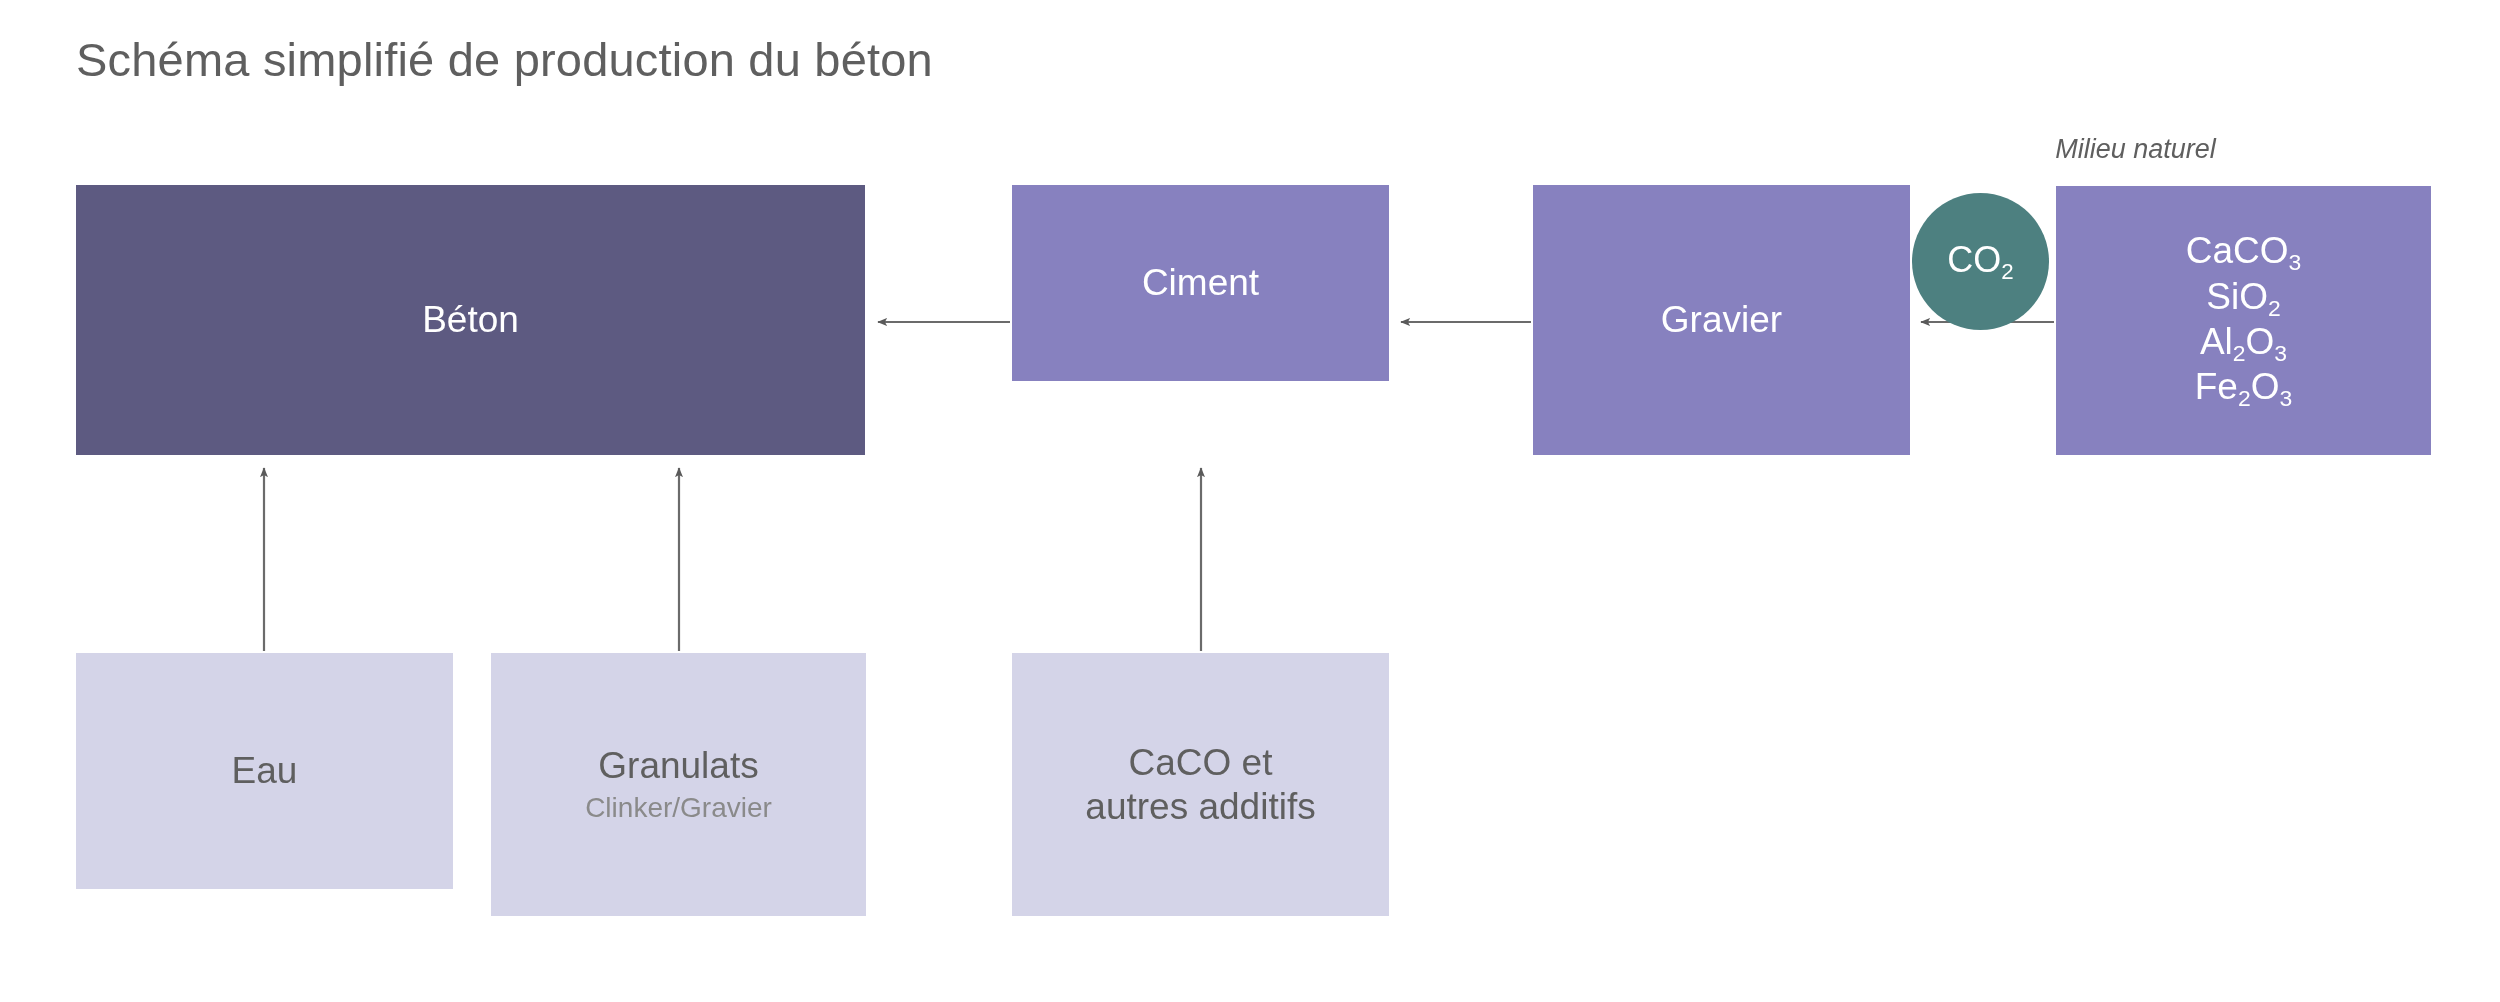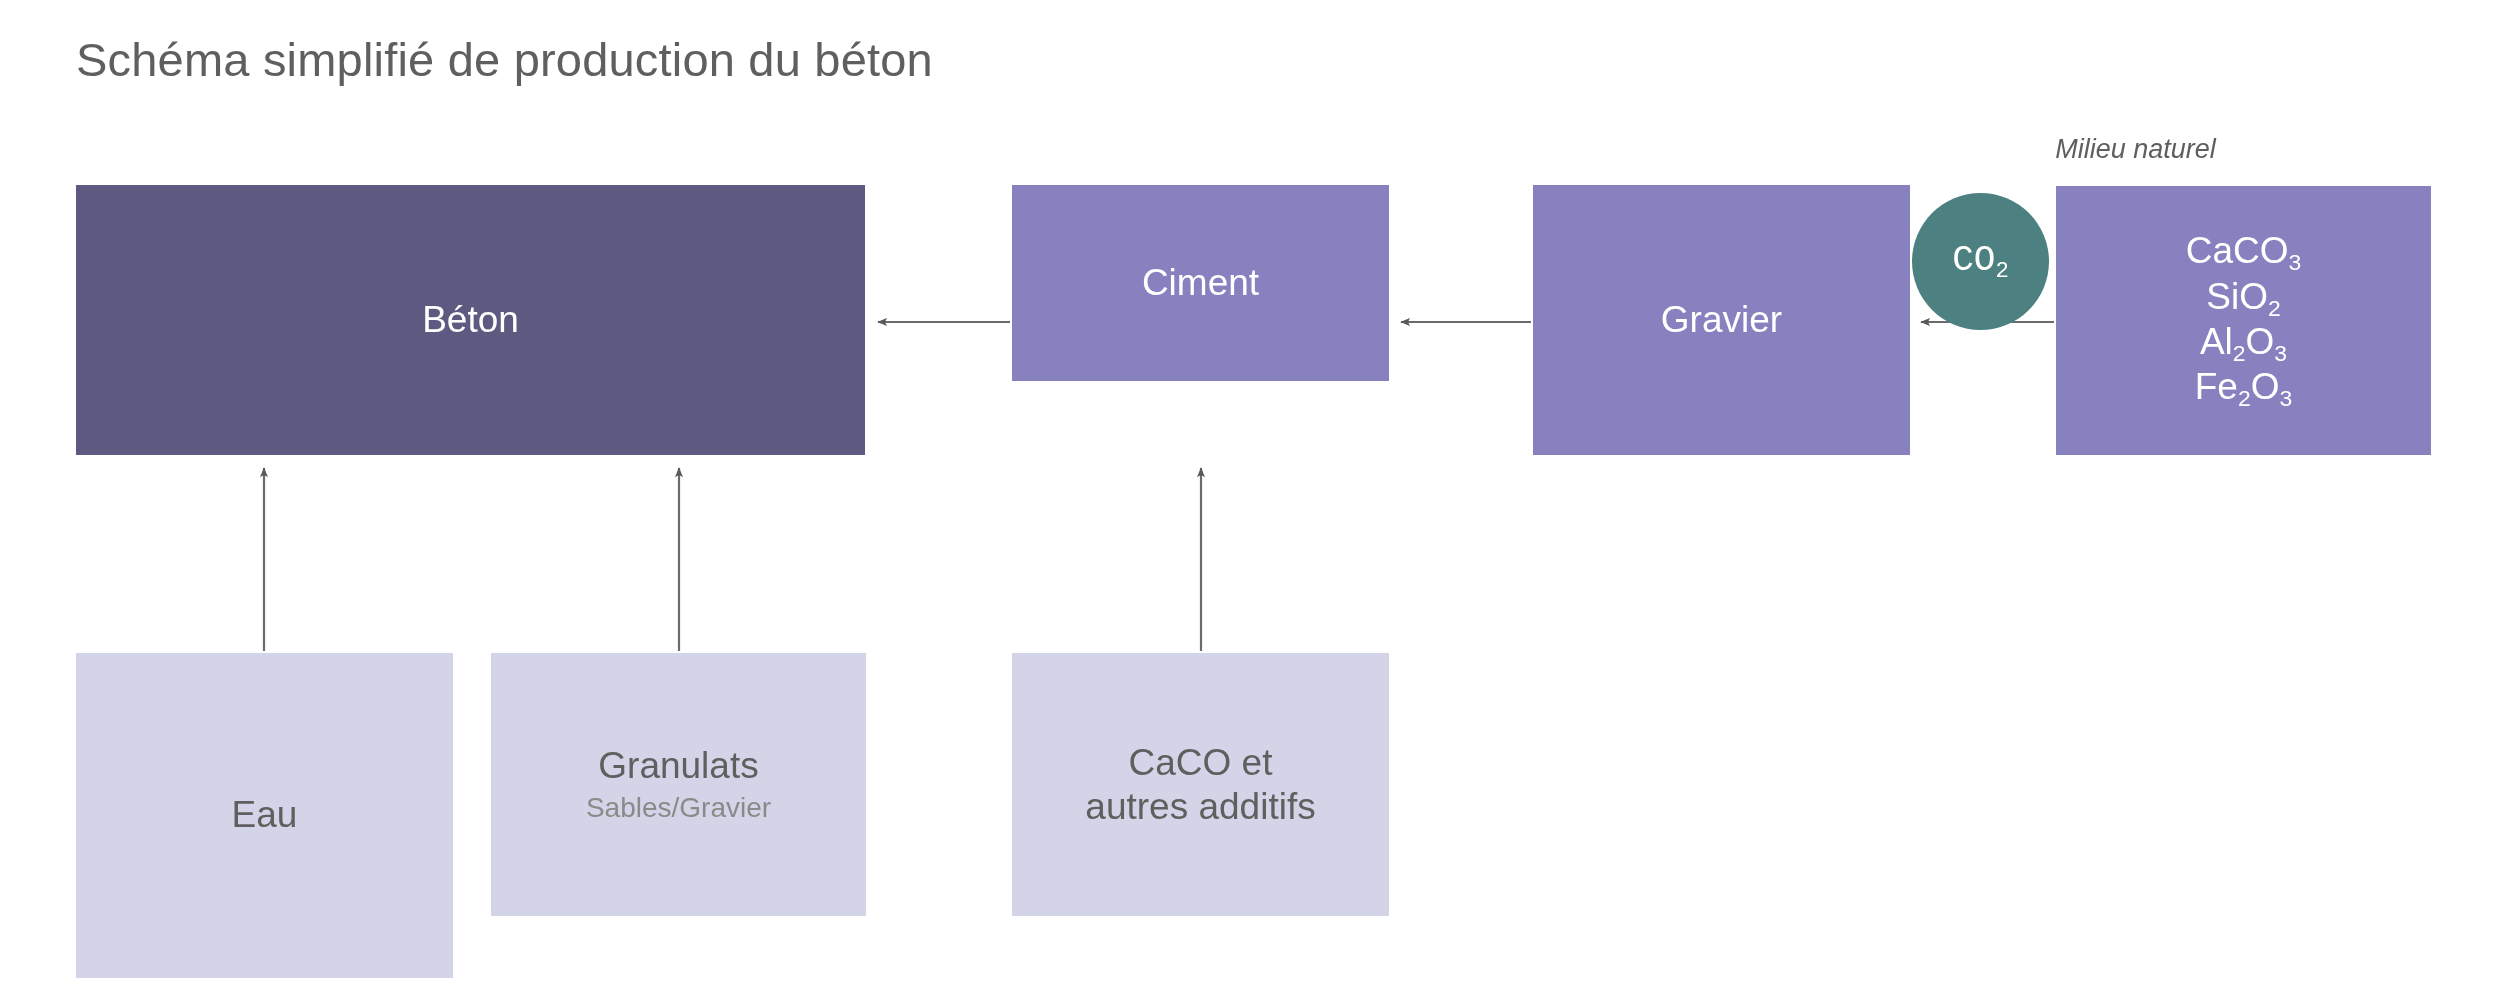--- a/index.html
+++ b/index.html
@@ -198,31 +198,31 @@
       </div>
       <div class="formula">
         <span>Al</span><sub>2</sub><span>O</span><sub>3</sub>
       </div>
       <div class="formula">
         <span>Fe</span><sub>2</sub><span>O</span><sub>3</sub>
       </div>
     </div>
   </div>
 
-  <div class="bubble" style="left:1912px; top:193px; width:137px; height:137px;font-family:Liberation Mono, monospace;">
+  <div class="bubble" style="left:1912px; top:193px; width:137px; height:137px;">
     <span class="formula"><span>CO</span><sub>2</sub></span>
   </div>
 
-  <div class="node node-input" style="left:76px; top:653px; width:377px; height:325px;">
+  <div class="node node-input" style="left:76px; top:653px; width:377px; height:236px;">
     <span class="node-label">Eau</span>
   </div>
 
   <div class="node node-input" style="left:491px; top:653px; width:375px; height:263px;">
     <span class="node-label">Granulats</span>
-    <span class="node-sublabel">Sables/Gravier</span>
+    <span class="node-sublabel">Clinker/Gravier</span>
   </div>
 
   <div class="node node-input" style="left:1012px; top:653px; width:377px; height:263px;">
     <div class="label-lines">
       <span class="line">CaCO et</span>
       <span class="line">autres additifs</span>
     </div>
   </div>
 
 </div>

